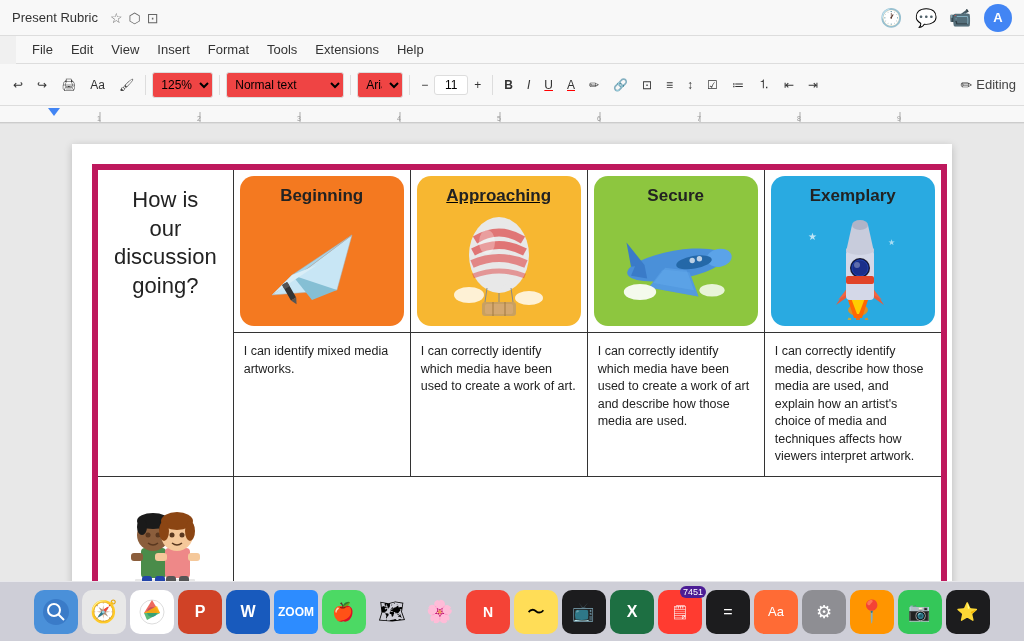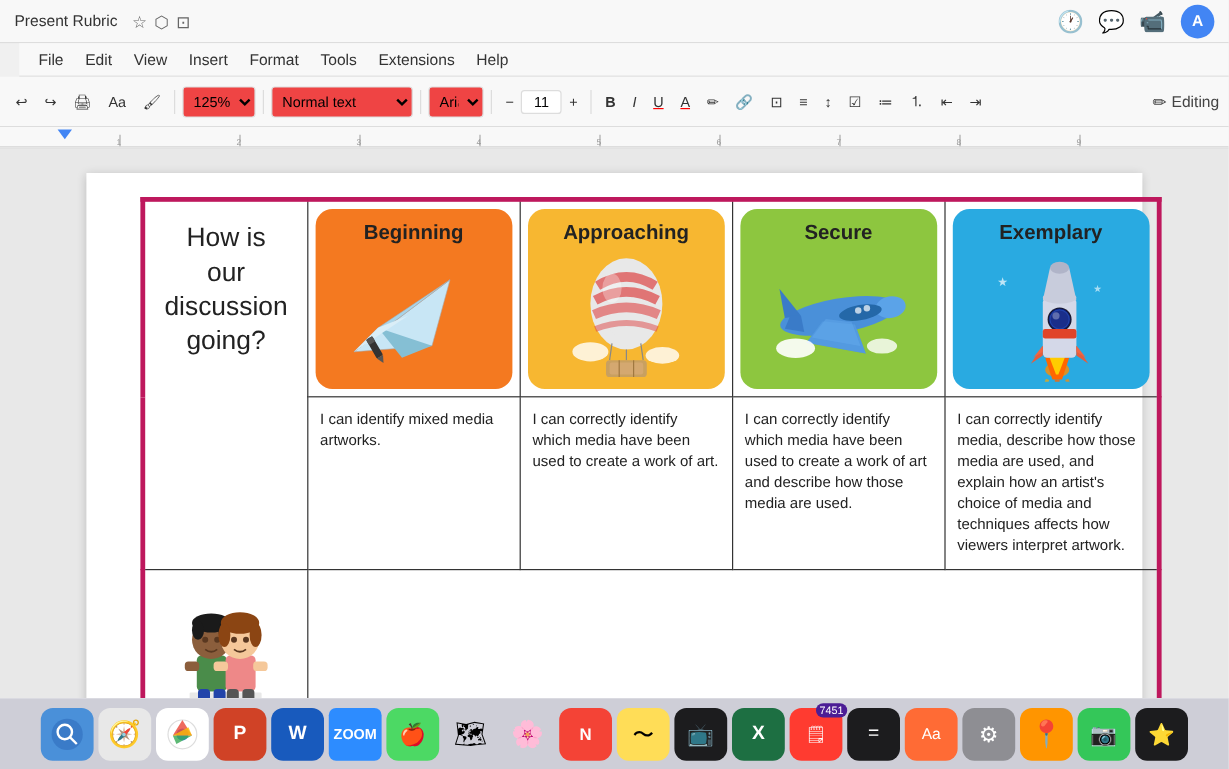--- a/index.html
+++ b/index.html
@@ -166,22 +166,21 @@
       width: 880px;
       min-height: 450px;
       padding: 20px;
       box-shadow: 0 2px 8px rgba(0,0,0,0.2);
     }
 
     
     .rubric-table {
       width: 100%;
       border-collapse: collapse;
-      border: 4px solid #be185d;
-      margin-left: 25px;
+      border: 6px solid #be185d;
     }
     .rubric-table td {
       border: 1.5px solid #333;
       vertical-align: top;
     }
     .question-cell {
       width: 170px;
       padding: 16px;
       vertical-align: middle;
       text-align: center;
@@ -200,21 +199,21 @@
     .header-badge {
       border-radius: 14px;
       padding: 10px 12px 6px;
       margin: 6px;
       text-align: center;
       display: flex;
       flex-direction: column;
       align-items: center;
     }
     .beginning-badge { background: #f47920; }
-    .approaching-badge { background: #f7b731; }
+    .approaching-badge { background: #f7b731; text-decoration: underline; }
     .secure-badge { background: #8dc63f; }
     .exemplary-badge { background: #29aae1; }
 
     .badge-title {
       font-size: 17px;
       font-weight: 900;
       color: #222;
       margin-bottom: 4px;
     }
     .badge-image-area {

